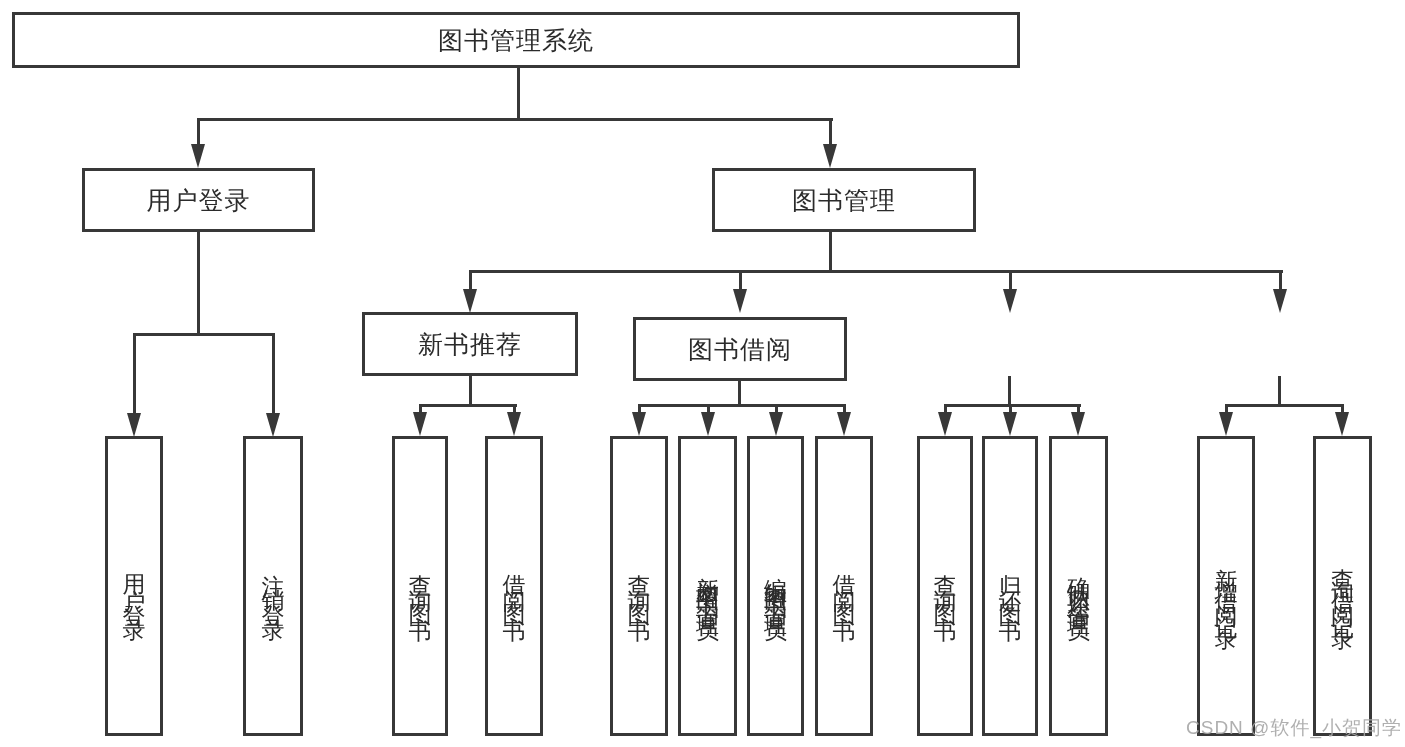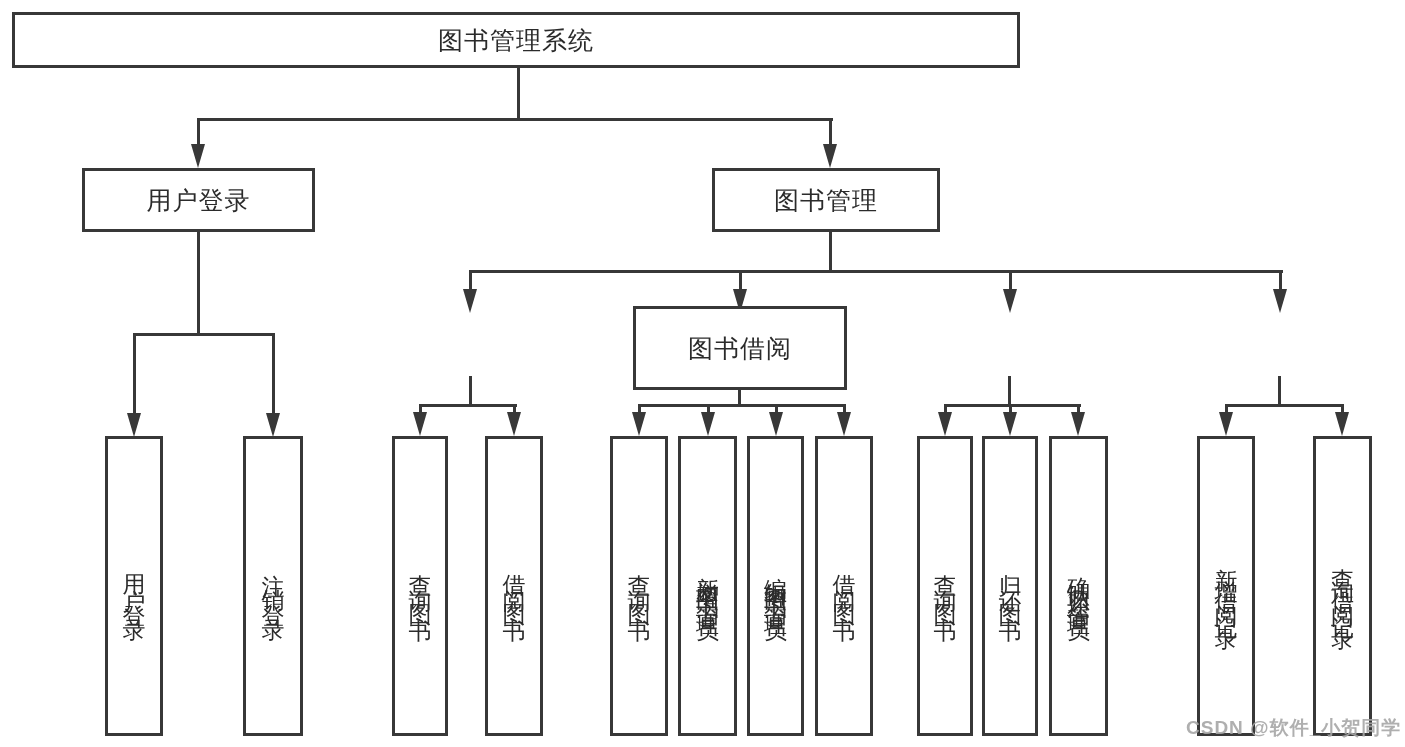--- a/index.html
+++ b/index.html
@@ -72,59 +72,59 @@
 
   .watermark {
     position: absolute;
     left: 1186px;
     top: 715px;
     font-size: 19px;
     color: rgba(166, 166, 166, 0.9);
     letter-spacing: 1px;
     z-index: 5;
     white-space: nowrap;
-    font-weight: bold;
   }
 </style>
 </head>
 <body>
 
 <div class="canvas">
 
   <div class="hbox" style="left:12px;top:12px;width:1008px;height:56px">图书管理系统</div>
 
   <div class="line" style="left:517px;top:68px;width:3px;height:53px"></div>
   <div class="line" style="left:197px;top:118px;width:636px;height:3px"></div>
   <div class="line" style="left:197px;top:121px;width:3px;height:26px"></div>
   <div class="line" style="left:829px;top:121px;width:3px;height:26px"></div>
   <div class="arrow" style="left:191px;top:144px"></div>
   <div class="arrow" style="left:823px;top:144px"></div>
 
   <div class="hbox" style="left:82px;top:168px;width:233px;height:64px">用户登录</div>
-  <div class="hbox" style="left:712px;top:168px;width:228px;height:64px">图书管理</div>
+  <div class="hbox" style="left:712px;top:168px;width:264px;height:64px">图书管理</div>
 
   <div class="line" style="left:197px;top:232px;width:3px;height:104px"></div>
   <div class="line" style="left:133px;top:333px;width:142px;height:3px"></div>
   <div class="line" style="left:133px;top:336px;width:3px;height:78px"></div>
   <div class="line" style="left:272px;top:336px;width:3px;height:78px"></div>
   <div class="arrow" style="left:127px;top:413px"></div>
   <div class="arrow" style="left:266px;top:413px"></div>
 
   <div class="line" style="left:829px;top:232px;width:3px;height:41px"></div>
   <div class="line" style="left:469px;top:270px;width:814px;height:3px"></div>
   <div class="line" style="left:469px;top:273px;width:3px;height:20px"></div>
   <div class="line" style="left:739px;top:273px;width:3px;height:20px"></div>
   <div class="line" style="left:1009px;top:273px;width:3px;height:20px"></div>
   <div class="line" style="left:1279px;top:273px;width:3px;height:20px"></div>
   <div class="arrow" style="left:463px;top:289px"></div>
   <div class="arrow" style="left:733px;top:289px"></div>
   <div class="arrow" style="left:1003px;top:289px"></div>
   <div class="arrow" style="left:1273px;top:289px"></div>
 
-  <div class="hbox" style="left:633px;top:306px;width:214px;height:84px">图书借阅</div>
+  <div class="hbox" style="left:362px;top:312px;width:216px;height:64px">新书推荐</div>
+  <div class="hbox" style="left:633px;top:317px;width:214px;height:64px">图书借阅</div>
 
   <div class="line" style="left:469px;top:376px;width:3px;height:30px"></div>
   <div class="line" style="left:419px;top:404px;width:98px;height:3px"></div>
   <div class="line" style="left:419px;top:407px;width:3px;height:6px"></div>
   <div class="line" style="left:513px;top:407px;width:3px;height:6px"></div>
   <div class="arrow" style="left:413px;top:412px"></div>
   <div class="arrow" style="left:507px;top:412px"></div>
 
   <div class="line" style="left:738px;top:376px;width:3px;height:30px"></div>
   <div class="line" style="left:638px;top:404px;width:208px;height:3px"></div>

